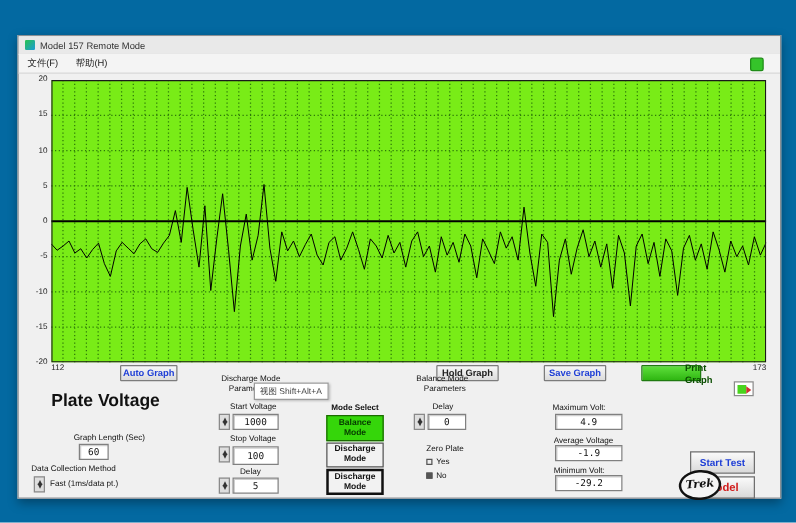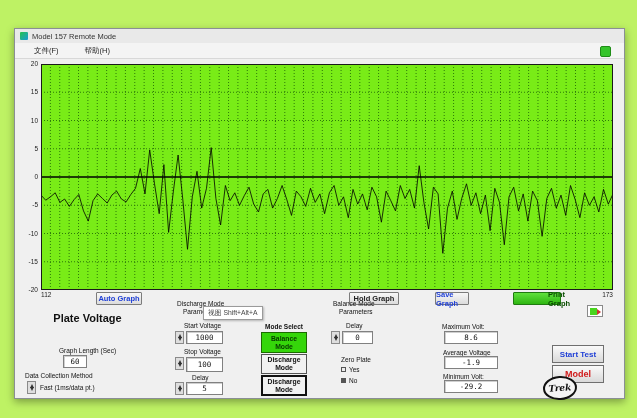--- a/index.html
+++ b/index.html
@@ -1,22 +1,22 @@
 <!DOCTYPE html>
 <html><head>
 <meta charset="utf-8">
 <style>
   html,body{margin:0;padding:0;}
-  #screen{position:relative;width:637px;height:418px;background:#bef264;font-family:"Liberation Sans",sans-serif;overflow:hidden;}
+  #screen{position:relative;width:637px;height:418px;background:#0369a1;font-family:"Liberation Sans",sans-serif;overflow:hidden;}
   #window{position:absolute;left:14px;top:28px;width:609px;height:369px;background:#f0f0f0;border:1px solid #8a8f94;box-shadow:0 3px 8px rgba(0,0,0,.35);}
   .titlebar{position:absolute;left:0;top:0;width:100%;height:14px;background:#e9e9e9;border-bottom:1px solid #d2d2d2;display:flex;align-items:center;}
   .title-icon{width:8px;height:8px;margin:0 4px 0 5px;background:linear-gradient(135deg,#27c24c,#1b9bd7);border-radius:1px;}
   .title-text{font-size:7.5px;color:#333;}
   .menubar{position:absolute;left:0;top:14px;width:100%;height:15px;background:#f4f4f4;border-bottom:1px solid #d8d8d8;display:flex;align-items:center;}
-  .menu-item{font-size:7.5px;color:#222;padding:0 7px;height:100%;display:flex;align-items:center;cursor:default;margin-left:12px;}
+  .menu-item{font-size:7.5px;color:#222;padding:0 7px;height:100%;display:flex;align-items:center;cursor:default;}
   .menu-green{position:absolute;right:13px;top:3px;width:9px;height:9px;background:#35c42a;border:1px solid #1f8c17;border-radius:2px;}
   
   #plot{position:absolute;left:26px;top:35px;width:572px;height:226px;}
   #plot svg{display:block;}
   .ylab{position:absolute;width:22px;text-align:right;font-size:6.5px;color:#222;pointer-events:none;}
   .xlab{position:absolute;top:262px;font-size:6.5px;color:#222;}
   
   .btn{position:absolute;height:13px;background:linear-gradient(#f7f7f7,#dcdcdc);border:1px solid #7c7c7c;border-radius:1px;font-size:7.5px;font-weight:bold;display:flex;align-items:center;justify-content:center;cursor:pointer;box-sizing:border-box;}
   .btn.blue{color:#1f3fd6;}
   .btn.plain{color:#222;}
@@ -29,21 +29,21 @@
   .lbl.b{font-weight:bold;}
   .vbox{position:absolute;background:#fff;border:1px solid #808080;box-shadow:inset 1px 1px 0 #cfcfcf;font-size:7.5px;color:#111;display:flex;align-items:center;justify-content:center;box-sizing:border-box;font-family:"DejaVu Sans Mono",monospace;}
   .spin{position:absolute;width:9px;height:13px;background:#dedede;border:1px solid #8a8a8a;box-sizing:border-box;cursor:pointer;}
   .spin::before{content:"";position:absolute;left:1.5px;top:2px;border-left:2.5px solid transparent;border-right:2.5px solid transparent;border-bottom:4px solid #333;}
   .spin::after{content:"";position:absolute;left:1.5px;bottom:2px;border-left:2.5px solid transparent;border-right:2.5px solid transparent;border-top:4px solid #333;}
   .display{position:absolute;left:26px;top:294px;width:93px;height:21px;background:#fff;border:1px solid #6f6f6f;box-shadow:inset 1px 1px 1px #bbb;display:flex;align-items:center;justify-content:center;font-family:"DejaVu Sans Mono",monospace;font-size:15px;letter-spacing:2px;color:#000;}
   .modebtn{position:absolute;left:246px;width:46px;font-size:6.8px;font-weight:bold;text-align:center;display:flex;align-items:center;justify-content:center;box-sizing:border-box;cursor:pointer;line-height:1.15;}
   .tooltip{position:absolute;left:188px;top:277px;background:#fff;border:1px solid #9a9a9a;box-shadow:1px 1px 2px rgba(0,0,0,.25);font-size:6.8px;color:#444;padding:1px 4px;z-index:50;white-space:nowrap;}
   .mark{position:absolute;width:5px;height:5px;border:1px solid #555;background:#eee;box-sizing:border-box;}
   .mark.on{background:#555;}
-  .actbtn{position:absolute;left:537px;width:52px;height:18px;background:linear-gradient(#fafafa,#d9d9d9);border:1px solid #6f6f6f;font-weight:bold;display:flex;align-items:center;justify-content:center;cursor:pointer;box-sizing:border-box;}
+  .actbtn{position:absolute;left:537px;width:52px;height:18px;background:linear-gradient(#fafafa,#d9d9d9);border:1px solid #6f6f6f;font-weight:bold;display:flex;align-items:center;justify-content:center;cursor:pointer;box-sizing:border-box;margin-top:16px;}
   .logo{position:absolute;left:528px;top:347px;width:30px;height:20px;border:2px solid #111;border-radius:50%;display:flex;align-items:center;justify-content:center;font-family:"DejaVu Serif",serif;font-style:italic;font-weight:bold;font-size:9px;color:#111;background:#f4f4f4;transform:rotate(-4deg);}
 </style>
 </head>
 <body>
 
 <div id="screen">
   <div id="window">
 
     <div class="titlebar">
       <div class="title-icon"></div>
@@ -139,28 +139,28 @@
         <div class="ylab" style="left: 1px; top: 172.25px;">-5</div>
         <div class="ylab" style="left: 1px; top: 200.5px;">-10</div>
         <div class="ylab" style="left: 1px; top: 228.75px;">-15</div>
         <div class="ylab" style="left: 1px; top: 257px;">-20</div>
       </div>
     <div class="xlab" style="left:26px;">112</div>
     <div class="xlab" style="left:576px;width:22px;text-align:right;">173</div>
 
     <div class="btn blue" style="left:81px;top:263px;width:46px;">Auto Graph</div>
     <div class="btn plain" style="left:334px;top:263px;width:50px;">Hold Graph</div>
-    <div class="btn blue" style="left:420px;top:263px;width:34px;">Save Graph</div>
+    <div class="btn blue" style="left:420px;top:263px;width:50px;">Save Graph</div>
     <div class="btn green" style="left:498px;top:263px;width:48px;">Print Graph</div>
     <div class="tools-icon">
         <div class="g"></div>
         <div class="a"></div>
       </div>
 
-    <div class="lbl b" style="left:26px;top:283px;width:93px;text-align:center;font-size:11px;">Plate Voltage</div>
+    <div class="lbl b" style="left:26px;top:283px;width:93px;font-size:14px;">Plate Voltage</div>
     <div class="lbl" style="left:26px;top:318px;width:93px;text-align:center;">Graph Length (Sec)</div>
     <div class="vbox" style="left:48px;top:326px;width:24px;height:13px;">60</div>
     <div class="lbl" style="left:10px;top:343px;">Data Collection Method</div>
     <div class="spin" style="left:12px;top:352px;"></div>
     <div class="lbl" style="left:25px;top:355px;">Fast (1ms/data pt.)</div>
 
     <div class="lbl" style="left:162px;top:271px;">Discharge Mode</div>
     <div class="lbl" style="left:168px;top:279px;">Parameters</div>
     <div class="tooltip">视图 Shift+Alt+A</div>
 
@@ -186,21 +186,21 @@
     <div class="lbl" style="left:331px;top:293px;">Delay</div>
     <div class="spin" style="left:316px;top:302px;"></div>
     <div class="vbox" style="left:327px;top:302px;width:31px;height:13px;">0</div>
     <div class="lbl" style="left:326px;top:327px;">Zero Plate</div>
     <div class="mark" style="left:326px;top:338px;"></div>
     <div class="lbl" style="left:334px;top:337px;">Yes</div>
     <div class="mark on" style="left:326px;top:349px;"></div>
     <div class="lbl" style="left:334px;top:348px;">No</div>
 
     <div class="lbl" style="left:427px;top:294px;width:56px;overflow:hidden;">Maximum Volt:</div>
-    <div class="vbox" style="left:429px;top:302px;width:54px;height:13px;">8.6</div>
+    <div class="vbox" style="left:429px;top:302px;width:54px;height:13px;">4.9</div>
     <div class="lbl" style="left:428px;top:320px;width:55px;overflow:hidden;">Average Voltage</div>
     <div class="vbox" style="left:429px;top:327px;width:54px;height:13px;">-1.9</div>
     <div class="lbl" style="left:428px;top:344px;width:55px;overflow:hidden;">Minimum Volt:</div>
     <div class="vbox" style="left:429px;top:351px;width:54px;height:13px;">-29.2</div>
 
     <div class="actbtn" style="top:316px;color:#1f3fd6;font-size:8px;">Start Test</div>
     <div class="actbtn" style="top:336px;color:#d11a1a;font-size:9px;">Model</div>
     <div class="logo">Trek</div>
 
   </div>

